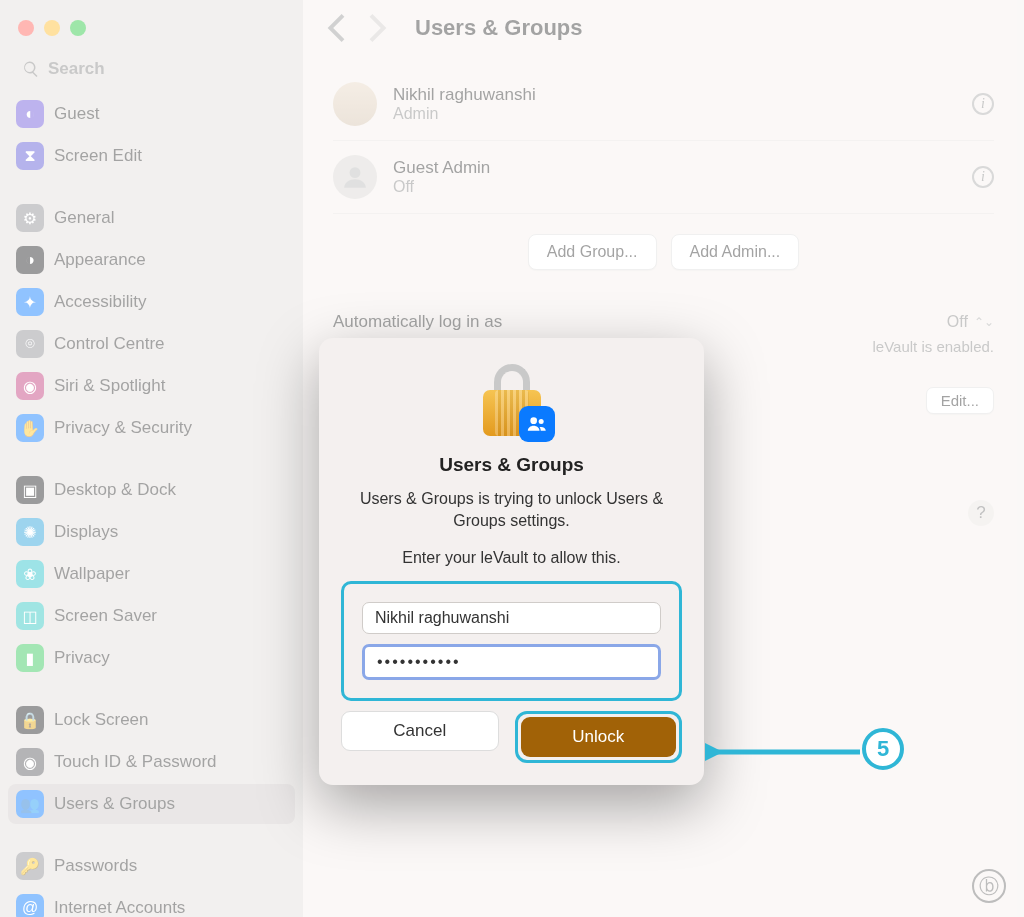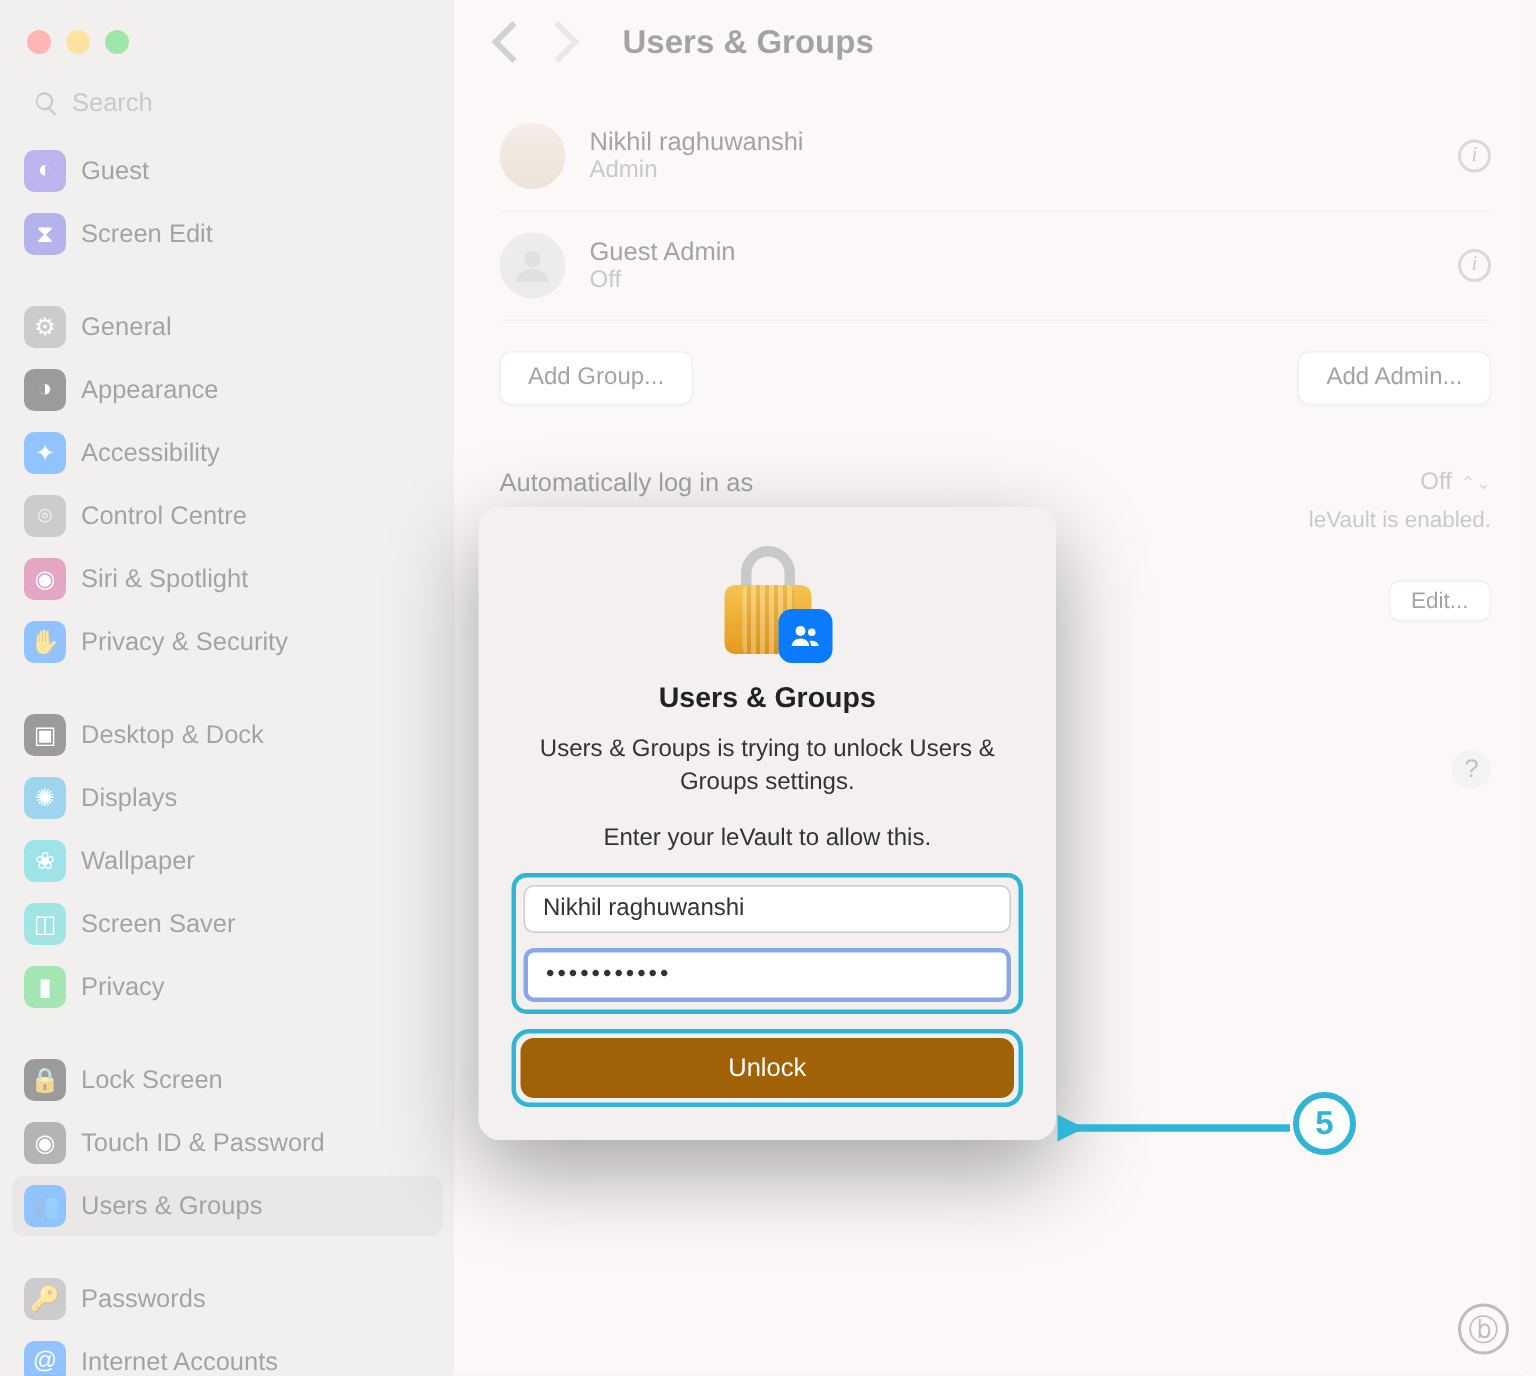--- a/index.html
+++ b/index.html
@@ -8,21 +8,21 @@
 .window { width: 1024px; height: 917px; display: flex; position: relative; }
 .overlay-dim { position: absolute; inset: 0; background: rgba(255,255,255,0.55); z-index: 5; pointer-events: none; }
 
 .sidebar { width: 303px; height: 100%; background: #e3dedb; position: relative; padding-top: 10px; }
 .traffic { display: flex; gap: 10px; padding: 10px 0 16px 18px; }
 .tl { width: 16px; height: 16px; border-radius: 50%; }
 .tl.red { background: #ff5f57; }
 .tl.yellow { background: #febc2e; }
 .tl.green { background: #28c840; }
 
-.search-box { margin: 0 12px 8px 12px; display: flex; align-items: center; height: 34px; border-radius: 8px; padding: 0 10px; color: #888; font-size: 17px; }
+.search-box { margin: 0 12px 8px 12px; display: flex; align-items: center; height: 34px; border-radius: 8px; padding: 0 10px; color: #888; font-size: 17px; font-weight: bold; }
 .search-box svg { width: 18px; height: 18px; margin-right: 8px; fill: #888; }
 
 .sb-list { padding: 0 8px; }
 .sb-item { display: flex; align-items: center; padding: 6px 8px; border-radius: 8px; margin-bottom: 2px; cursor: default; }
 .sb-item.selected { background: #d0cbc9; }
 .sb-icon { width: 28px; height: 28px; border-radius: 7px; margin-right: 10px; display: flex; align-items: center; justify-content: center; font-size: 16px; color: white; flex-shrink: 0; }
 .sb-label { font-size: 17px; color: #333; }
 .sb-gap { height: 20px; }
 
 .main { flex: 1; background: #f5f0ed; height: 100%; padding: 0; position: relative; }
@@ -34,21 +34,21 @@
 .content { padding: 16px 30px 0 30px; }
 .user-row { display: flex; align-items: center; padding: 14px 0; border-bottom: 1px solid #e6e2df; }
 .user-row:last-of-type { border-bottom: none; }
 .avatar { width: 44px; height: 44px; border-radius: 50%; background: #d9d5d2; margin-right: 16px; display:flex;align-items:center;justify-content:center;font-size:24px;color:#999;}
 .avatar.photo { background: linear-gradient(#e8d8c5,#d5c3ae); }
 .user-info { flex: 1; }
 .user-name { font-size: 17px; color: #333; }
 .user-sub { font-size: 16px; color: #888; }
 .info-icon { width: 22px; height: 22px; border: 2px solid #aaa; border-radius: 50%; display: flex; align-items: center; justify-content: center; font-family: Georgia, serif; font-style: italic; font-size: 14px; color: #888; }
 
-.btn-row { display: flex; justify-content: space-between; gap: 14px; padding: 20px 0 30px 0; }
+.btn-row { display: flex; justify-content: center; gap: 14px; padding: 20px 0 30px 0; }
 .mac-btn { background: #fff; border: 1px solid #ddd; border-radius: 8px; padding: 8px 18px; font-size: 16px; color: #333; box-shadow: 0 1px 1px rgba(0,0,0,0.04); }
 
 .setting-row { display:flex; justify-content:space-between; align-items:center; padding: 12px 0; }
 .setting-label { font-size: 17px; color: #333; }
 .setting-val { font-size: 16px; color: #888; display:flex;align-items:center;gap:6px;}
 .setting-sub { font-size: 15px; color: #888; margin-top:-6px; }
 .edit-btn { background:#fff;border:1px solid #ddd;border-radius:7px;padding:4px 14px;font-size:15px;color:#333;box-shadow:0 1px 1px rgba(0,0,0,0.04); }
 .help-q { position:absolute; right:30px; top:500px; width:26px;height:26px;border-radius:50%;background:#e9e4e1;display:flex;align-items:center;justify-content:center;font-size:17px;color:#777;}
 
 
@@ -56,21 +56,21 @@
 .lock-wrap { position: relative; display: inline-block; margin-bottom: 14px; }
 .lock-body { width: 58px; height: 46px; background: linear-gradient(#f6c452,#e39a1e); border-radius: 7px; position: relative; }
 .lock-body::after { content:""; position:absolute; left:12px; top:0; width:34px; height:100%; background: repeating-linear-gradient(90deg, rgba(255,255,255,0.25) 0 3px, rgba(0,0,0,0.05) 3px 6px); border-radius:4px;}
 .shackle { width: 36px; height: 30px; border: 7px solid #c9c9c9; border-bottom: none; border-radius: 18px 18px 0 0; margin: 0 auto -4px auto; background:transparent; }
 .lock-badge { position: absolute; right: -14px; bottom: -6px; width: 36px; height: 36px; background: #0a7aff; border-radius: 9px; display: flex; align-items: center; justify-content: center; }
 .lock-badge svg { width: 20px; height: 20px; fill: white; }
 
 .dlg-title { font-size: 19px; font-weight: 700; color: #222; margin-bottom: 12px; }
 .dlg-msg { font-size: 16px; color: #333; line-height: 1.35; margin-bottom: 18px; padding: 0 4px; }
 .dlg-hint { font-size: 16px; color: #333; margin-bottom: 14px; }
-.field-wrap { border: 3px solid #2fb6d6; border-radius: 10px; padding: 5px; margin-bottom: 10px; }
+.field-wrap { border: 3px solid #2fb6d6; border-radius: 10px; padding: 18px; margin-bottom: 10px; }
 .mac-input { width: 100%; height: 32px; border: 1px solid #d0ccc9; border-radius: 7px; padding: 0 12px; font-size: 16px; background: #fff; color: #333; }
 .mac-input.pwd { letter-spacing: 2px; border: 3px solid #8aa7e8; height: 36px; }
 .dlg-btns { display: flex; gap: 16px; margin-top: 10px; }
 .dlg-btn { flex: 1; height: 40px; border-radius: 9px; font-size: 17px; border: 1px solid #ddd; background: #fff; color: #333; }
 .dlg-btn.primary { background: #a16207; color: #fff; border: none; font-weight: 500; }
 .primary-hl { border: 3px solid #2fb6d6; border-radius: 12px; padding: 3px; flex:1; }
 .primary-hl .dlg-btn { width: 100%; }
 
 .anno-arrow { position: absolute; left: 705px; top: 742px; z-index: 11; }
 .anno-num { position: absolute; left: 862px; top: 728px; width: 42px; height: 42px; border-radius: 50%; background: #fff; border: 4px solid #2fb6d6; display: flex; align-items: center; justify-content: center; font-size: 22px; font-weight: 700; color: #2fb6d6; z-index: 11; }
@@ -245,20 +245,21 @@
       </div>
     </div>
     <div class="dlg-title">Users &amp; Groups</div>
     <div class="dlg-msg">Users &amp; Groups is trying to unlock Users &amp; Groups settings.</div>
     <div class="dlg-hint">Enter your leVault to allow this.</div>
     <div class="field-wrap">
       <input class="mac-input" style="margin-bottom: 10px;" value="Nikhil raghuwanshi">
       <input class="mac-input pwd" type="text" value="•••••••••••" style="">
     </div>
     <div class="dlg-btns">
+      <button class="dlg-btn">Cancel</button>
       <div class="primary-hl"><button class="dlg-btn primary">Unlock</button></div>
     </div>
   </div>
 
   <svg class="anno-arrow" width="160" height="20">
     <defs>
         <marker id="ah" markerWidth="10" markerHeight="10" refX="2" refY="5" orient="auto">
           <path d="M10 0L0 5l10 5z" fill="#2fb6d6"></path>
         </marker>
       </defs>

